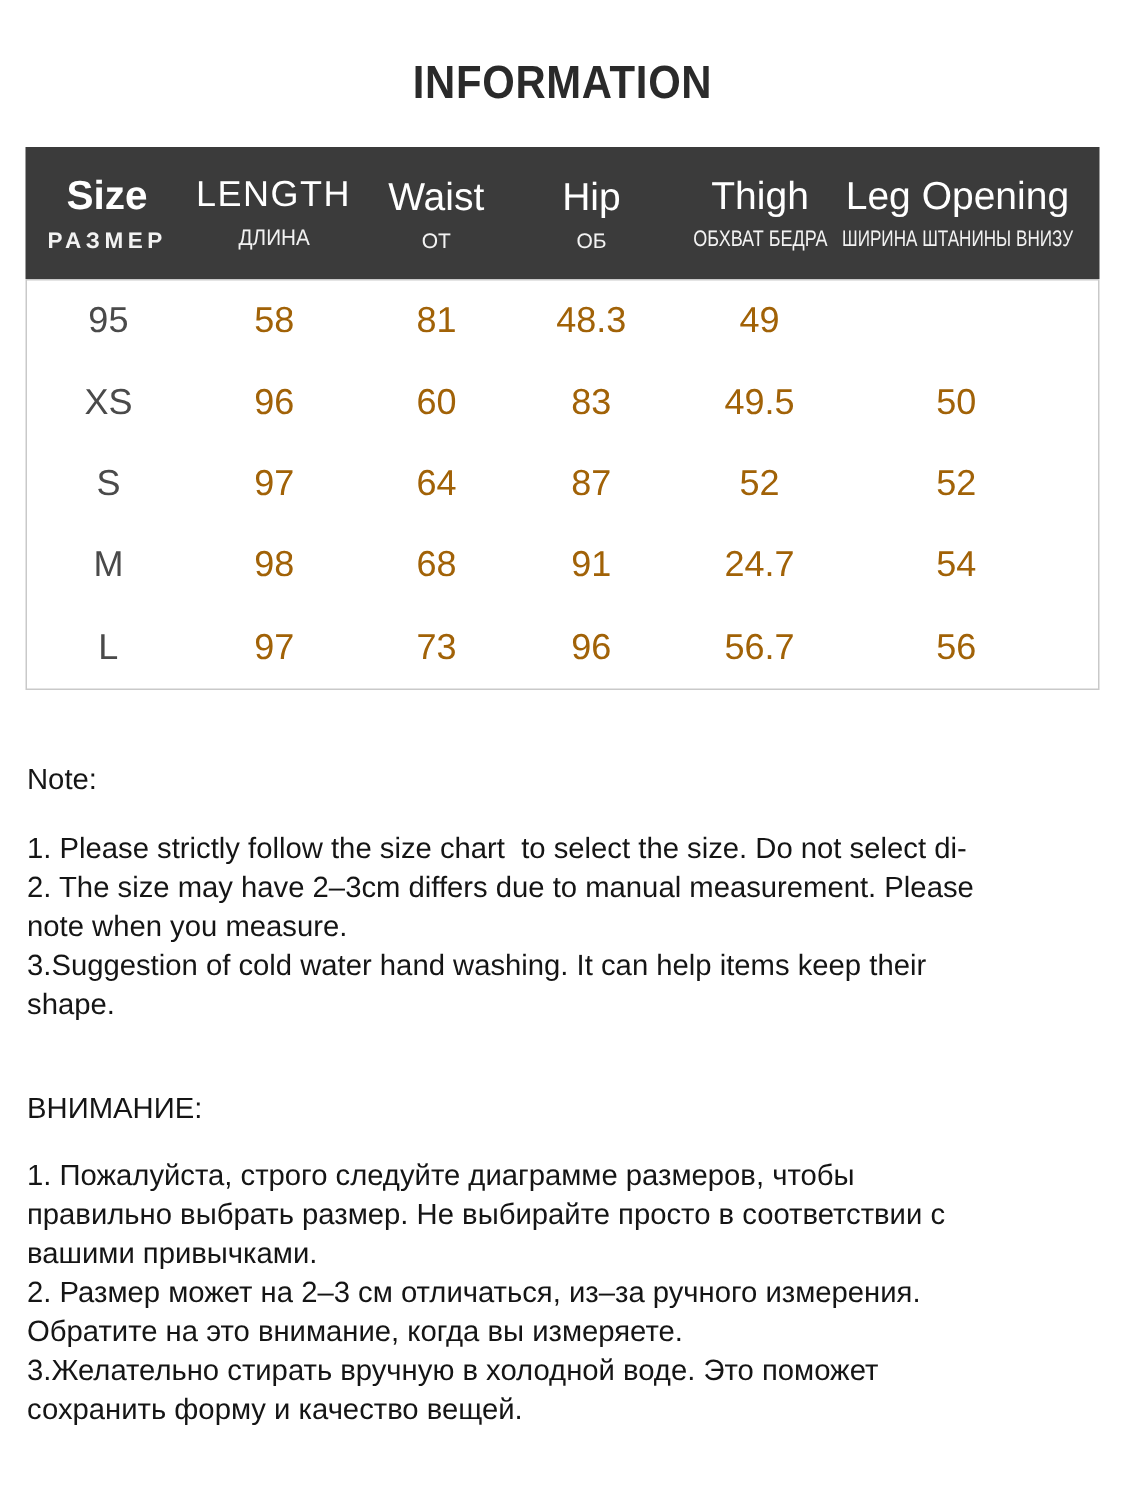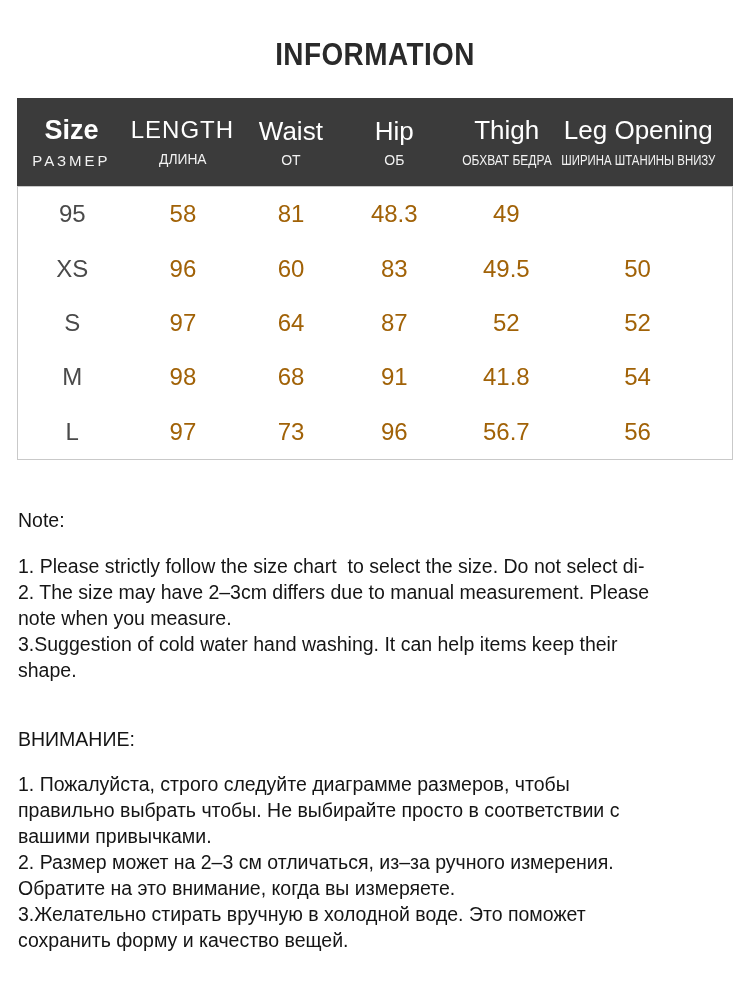--- a/index.html
+++ b/index.html
@@ -47,21 +47,21 @@
   .th .en { font-size: 26px; line-height: 1; white-space: nowrap; }
   .th:nth-child(1) .en { font-weight: 700; font-size: 27px; }
   .th:nth-child(2) .en { font-size: 24px; letter-spacing: 1px; }
   .th .ru {
     margin-top: 9px;
     font-size: 15px;
     line-height: 1;
     color: #f2f2f2;
     white-space: nowrap;
   }
-  .th:nth-child(1) .ru { letter-spacing: 3px; }
+  .th:nth-child(1) .ru { letter-spacing: 3px; font-weight: bold; }
   .th:nth-child(2) .ru { transform: scaleX(0.92); }
   .th:nth-child(3) .ru, .th:nth-child(4) .ru { font-size: 14px; }
   .th:nth-child(5) .ru { transform: scaleX(0.8); }
   .th:nth-child(6) .ru { transform: scaleX(0.76); }
   .th:nth-child(6) { padding-right: 24px; }
   .table-body {
     border: 1px solid #c9c9c9;
     background: #ffffff;
   }
   .trow { height: 54.4px; align-items: center; }
@@ -145,21 +145,21 @@
           <div class="cell">64</div>
           <div class="cell">87</div>
           <div class="cell">52</div>
           <div class="cell">52</div>
         </div>
         <div class="trow grid6">
           <div class="cell">M</div>
           <div class="cell">98</div>
           <div class="cell">68</div>
           <div class="cell">91</div>
-          <div class="cell">41.8</div>
+          <div class="cell">24.7</div>
           <div class="cell">54</div>
         </div>
         <div class="trow grid6">
           <div class="cell">L</div>
           <div class="cell">97</div>
           <div class="cell">73</div>
           <div class="cell">96</div>
           <div class="cell">56.7</div>
           <div class="cell">56</div>
         </div>
@@ -174,21 +174,21 @@
         <div class="line">note when you measure.</div>
         <div class="line">3.Suggestion of cold water hand washing. It can help items keep their</div>
         <div class="line">shape.</div>
       </div>
   </div>
 
   <div class="attention-section">
     <div class="section-heading">ВНИМАНИЕ:</div>
     <div class="lines">
         <div class="line">1. Пожалуйста, строго следуйте диаграмме размеров, чтобы</div>
-        <div class="line">правильно выбрать чтобы. Не выбирайте просто в соответствии с</div>
+        <div class="line">правильно выбрать размер. Не выбирайте просто в соответствии с</div>
         <div class="line">вашими привычками.</div>
         <div class="line">2. Размер может на 2–3 см отличаться, из–за ручного измерения.</div>
         <div class="line">Обратите на это внимание, когда вы измеряете.</div>
         <div class="line">3.Желательно стирать вручную в холодной воде. Это поможет</div>
         <div class="line">сохранить форму и качество вещей.</div>
       </div>
   </div>
 
 </div>
 

